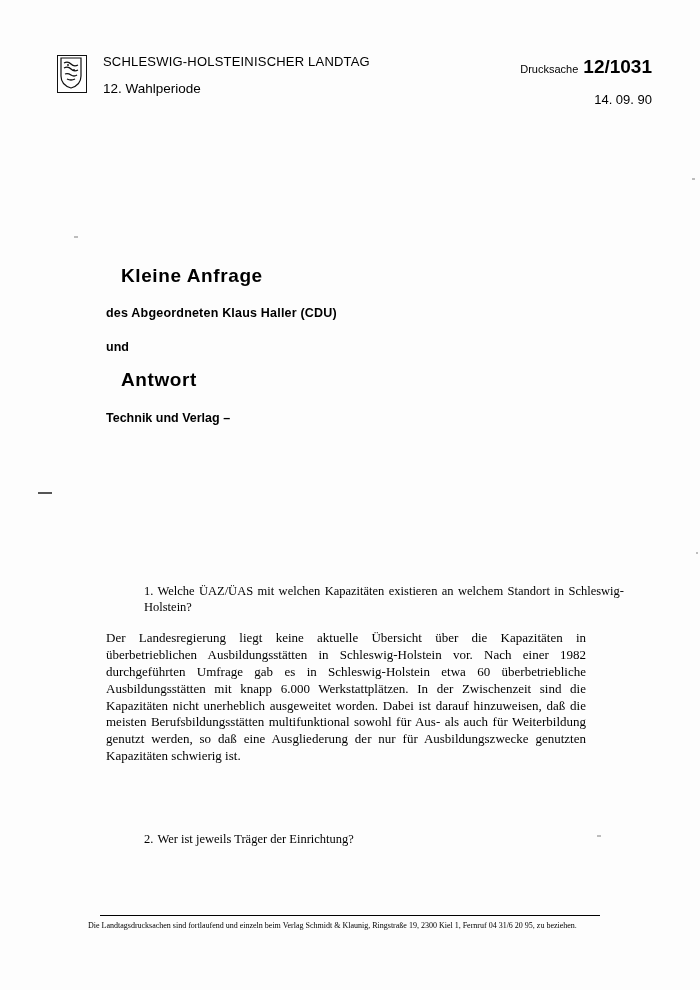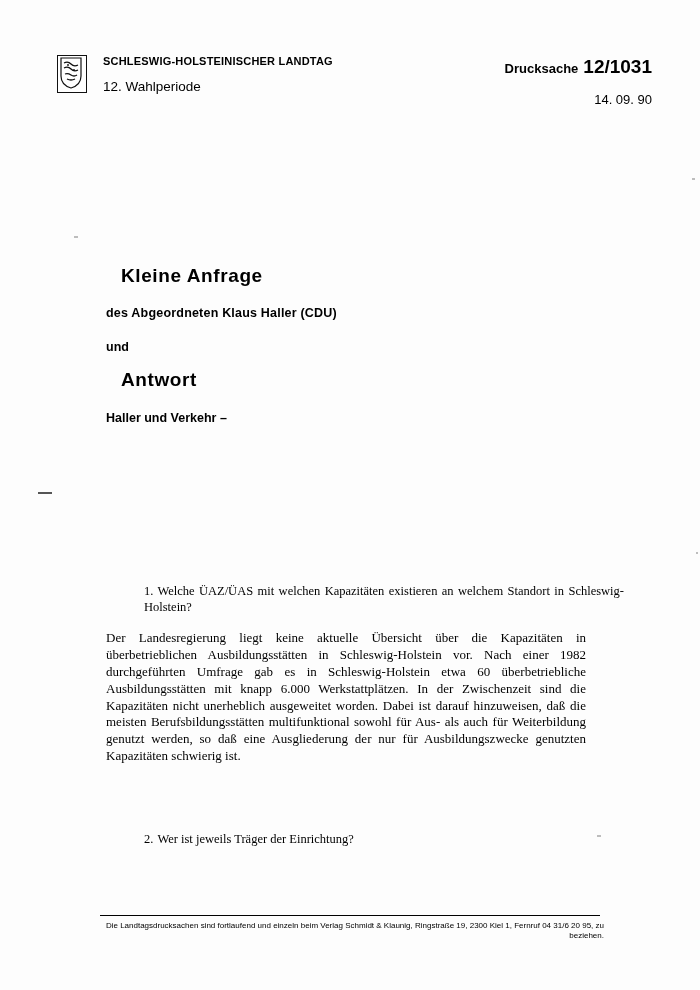--- a/index.html
+++ b/index.html
@@ -43,44 +43,44 @@
     border: 1px solid #111;
     position: relative;
     background: #fff;
   }
   .crest svg { display:block; }
 
   .header-texts {
     flex: 1 1 auto;
   }
   .landtag-title {
-    font-size: 11px;
-    font-weight: bold;
+    font-size: 13px;
+    font-weight: normal;
     letter-spacing: 0.2px;
     line-height: 1.1;
     white-space: nowrap;
   }
   .wahlperiode {
     font-size: 13.5px;
     font-weight: normal;
     margin-top: 13px;
     line-height: 1.1;
   }
   .drucksache-block {
     flex: 0 0 auto;
     text-align: right;
     margin-left: 6px;
     padding-top: 1px;
   }
   .drucksache-line {
     white-space: nowrap;
   }
   .drucksache-label {
-    font-size: 13px;
-    font-weight: bold;
+    font-size: 11px;
+    font-weight: normal;
     vertical-align: baseline;
     padding-left: 24px;
   }
   .drucksache-number {
     font-size: 19px;
     font-weight: bold;
     letter-spacing: 0px;
     vertical-align: baseline;
     margin-left: 5px;
   }
@@ -160,26 +160,26 @@
   
   .footer-rule {
     position: absolute;
     left: 100px;
     top: 915px;
     width: 500px;
     border-top: 1.2px solid #000;
   }
   .footer-text {
     position: absolute;
-    left: 104px;
+    left: 88px;
     top: 921px;
     width: 500px;
-    text-align: right;
+    text-align: left;
     font-size: 8px;
-    font-family: Liberation Sans, sans-serif;
+    font-family: Liberation Serif, serif;
     line-height: 1.3;
   }
 
   
   .mark {
     position: absolute;
     background: #bdbdbd;
   }
   .mark-left-dash {
     left: 38px; top: 492px; width: 14px; height: 1.5px;
@@ -227,21 +227,21 @@
       </div>
     </div>
   </div>
 
   <div class="content">
     <h1 class="doc-h">Kleine Anfrage</h1>
     <div class="sub-line">des Abgeordneten Klaus Haller (CDU)</div>
     <div class="und-line">und</div>
     <h1 class="doc-h answer-h">Antwort</h1>
     <div class="answer-sub">
-      <div>Haller und Verkehr –</div>
+      <div>Technik und Verlag –</div>
     </div>
   </div>
 
   <div class="qa question q1">
     <span class="qnum">1.</span><span>Welche ÜAZ/ÜAS mit welchen Kapazitäten existieren an welchem Standort in Schleswig-Holstein?</span>
   </div>
 
   <div class="qa answer-par">Der Landesregierung liegt keine aktuelle Übersicht über die Kapazitäten in überbetrieblichen Ausbildungsstätten in Schleswig-Holstein vor. Nach einer 1982 durchgeführten Umfrage gab es in Schleswig-Holstein etwa 60 überbetriebliche Ausbildungsstätten mit knapp 6.000 Werkstattplätzen. In der Zwischenzeit sind die Kapazitäten nicht unerheblich ausgeweitet worden. Dabei ist darauf hinzuweisen, daß die meisten Berufsbildungsstätten multifunktional sowohl für Aus- als auch für Weiterbildung genutzt werden, so daß eine Ausgliederung der nur für Ausbildungszwecke genutzten Kapazitäten schwierig ist.</div>
 
   <div class="qa question q2">

